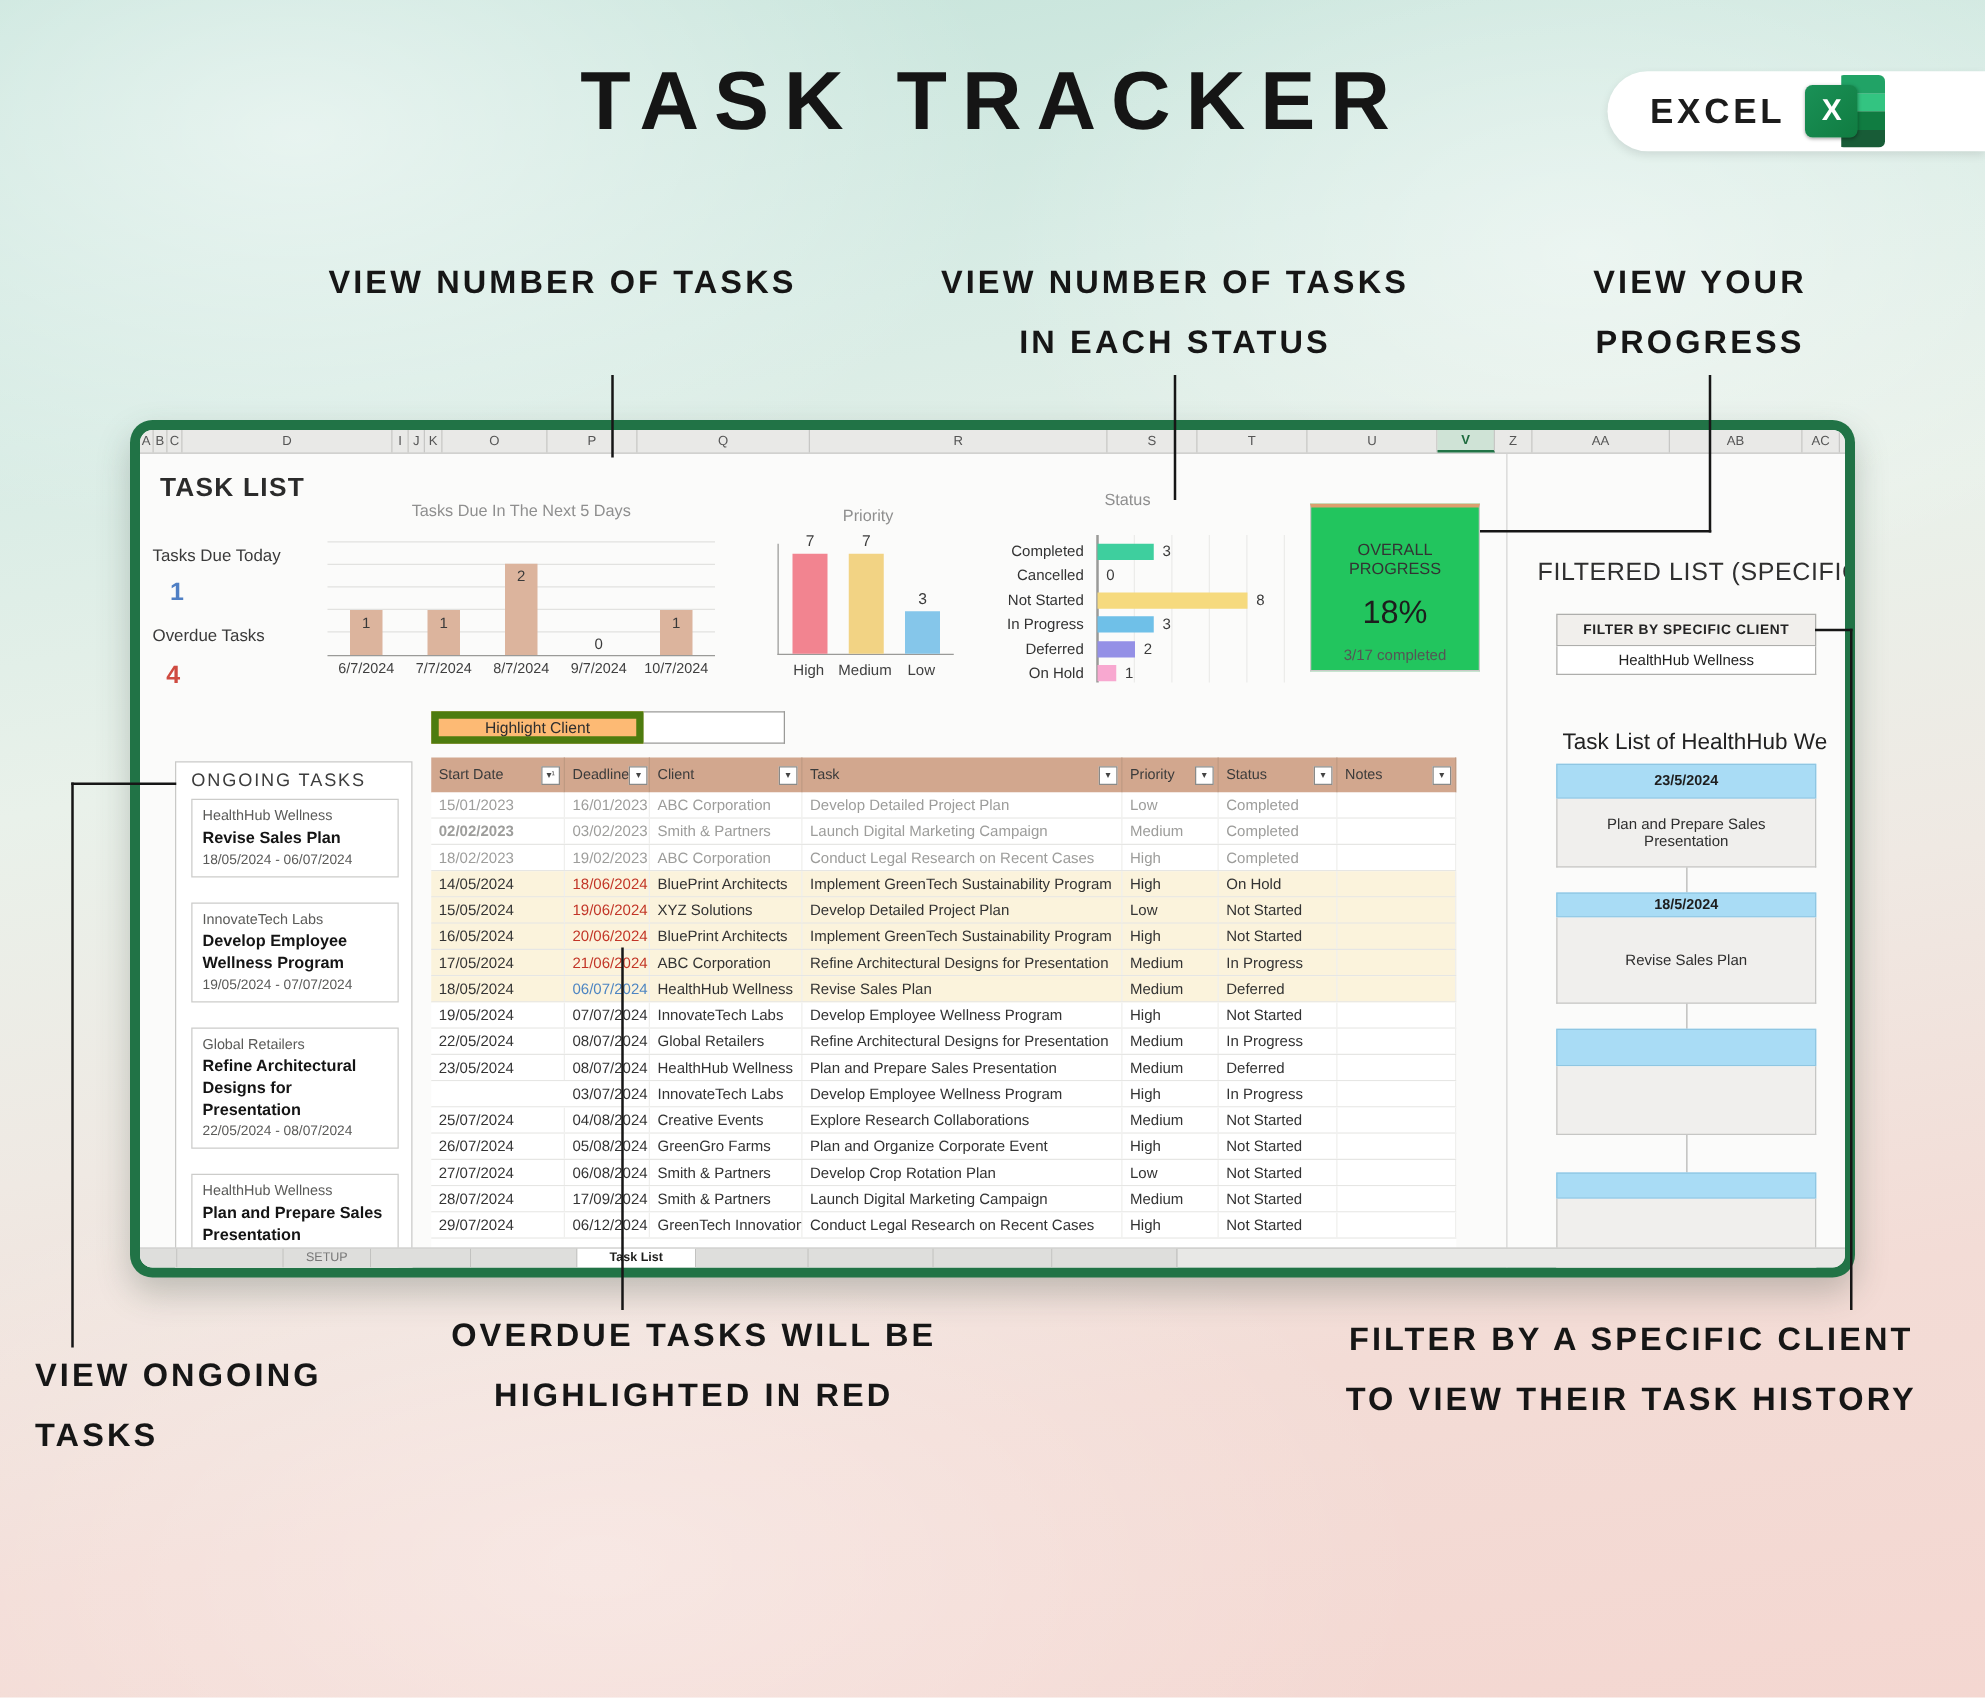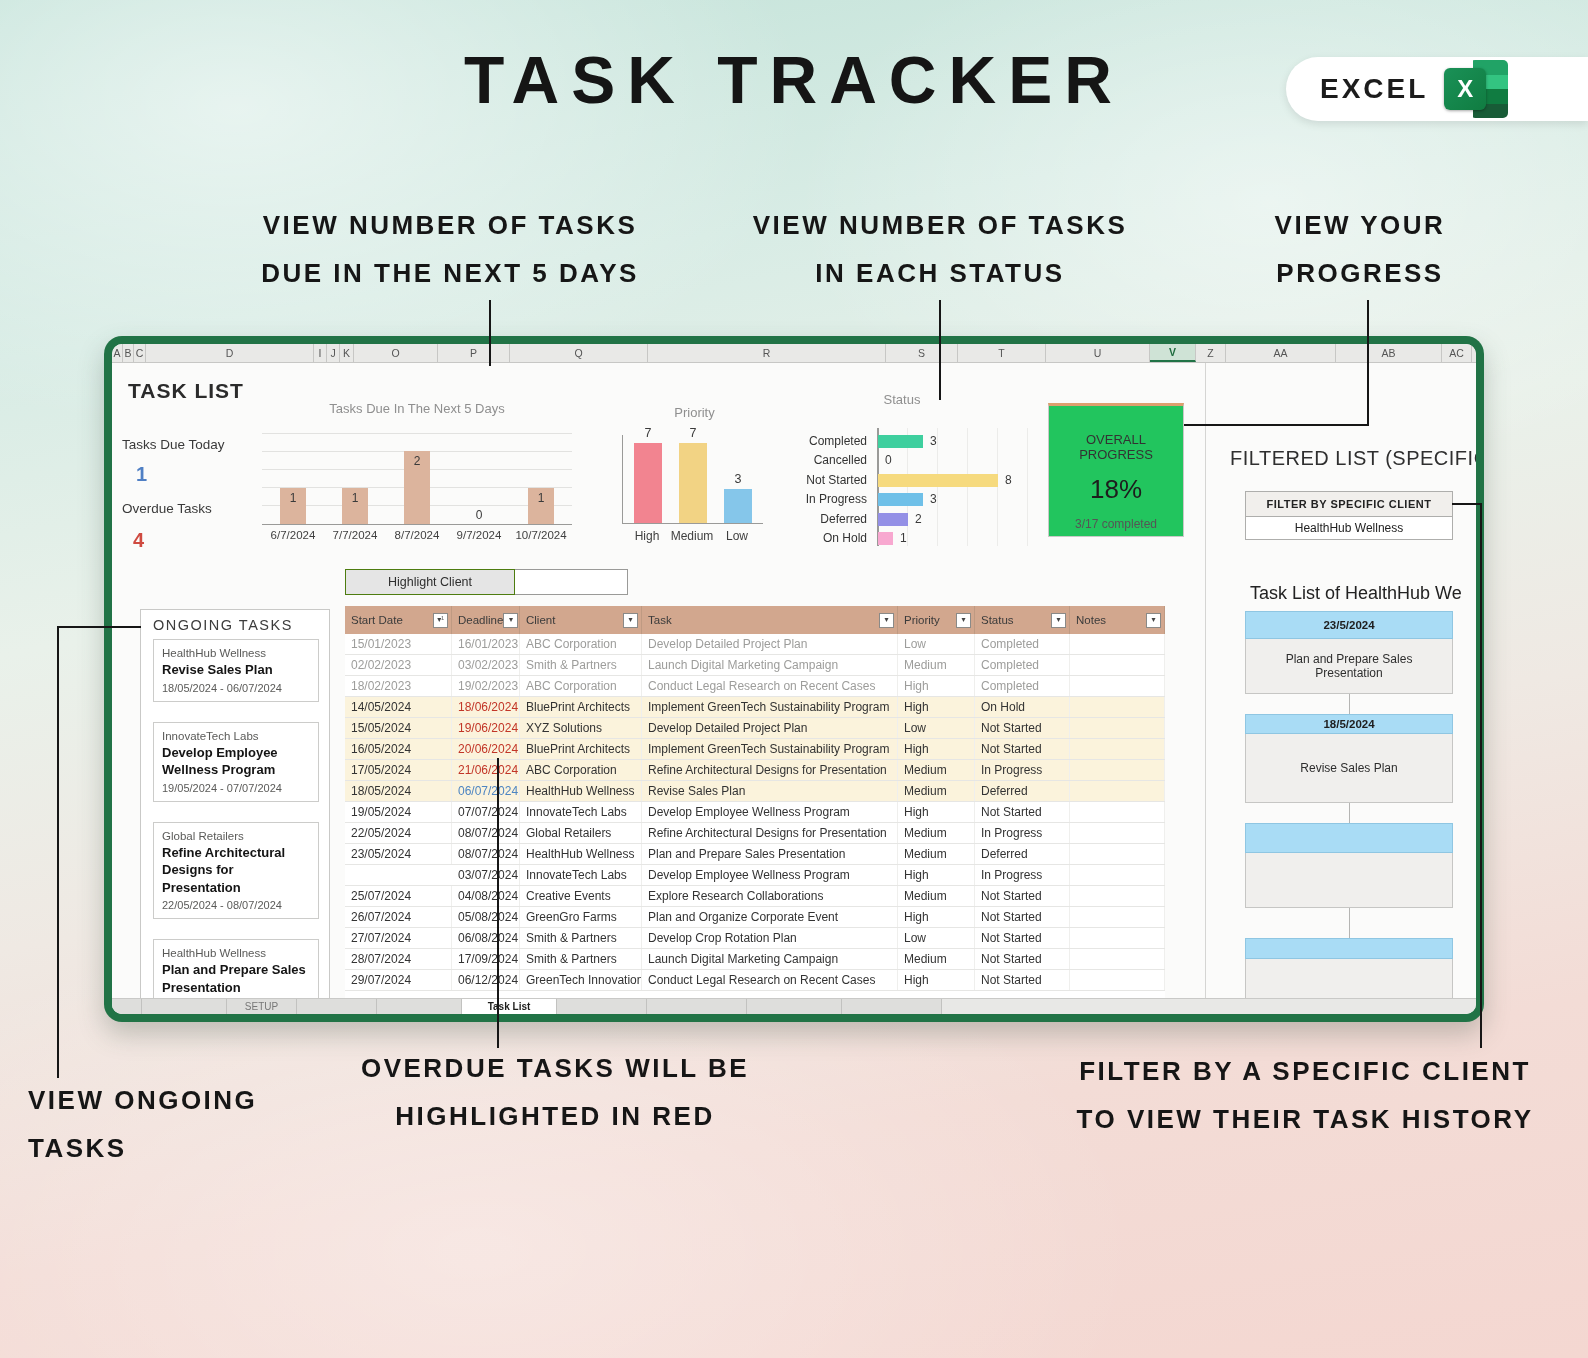--- a/index.html
+++ b/index.html
@@ -63,21 +63,21 @@
   .fconn{width:1px;background:#b5b5b3;margin:0 auto;}
   
   #ongoing{position:absolute;left:28px;top:246px;width:190px;height:406px;background:#fff;border:1px solid #c9c9c7;overflow:hidden;box-sizing:border-box;}
   #ongoing-h{padding:7px 0 6px 12px;font-size:14.5px;letter-spacing:1.5px;color:#3c3c3c;}
   .ocard{margin:0 10px 20px 12px;border:1px solid #ccccca;background:#fff;padding:7px 8px;}
   .oclient{font-size:11.5px;color:#5a5a58;margin-bottom:2px;}
   .otask{font-size:13px;font-weight:bold;color:#141414;line-height:1.35;}
   .odates{font-size:11px;color:#5a5a58;margin-top:3px;}
   
   #highlight{position:absolute;left:233px;top:206px;display:flex;}
-  #highlight .hl{width:170px;height:26px;background:#e5e5e5;border:1px solid #4d7c0f;font-size:12.5px;color:#2e2e2e;display:flex;align-items:center;justify-content:center;box-sizing:border-box;}
+  #highlight .hl{width:170px;height:26px;background:#fdba74;border:6px solid #4d7c0f;font-size:12.5px;color:#2e2e2e;display:flex;align-items:center;justify-content:center;box-sizing:border-box;}
   #highlight .hi{width:113px;height:26px;background:#fff;border:1px solid #9a9a98;border-left:none;box-sizing:border-box;}
   
   #task-table{position:absolute;left:233px;top:243px;width:820px;font-size:12px;}
   .thead{display:flex;background:#d2a78e;height:28px;}
   .th{display:flex;align-items:center;justify-content:space-between;padding:0 3px 0 6px;color:#3b3b3b;font-size:11.5px;border-right:1px solid #bf9a82;box-sizing:border-box;}
   .fbtn{min-width:13px;height:13px;background:#fff;border:1px solid #8a8a88;font-size:8px;line-height:11px;text-align:center;color:#444;flex:0 0 auto;}
   .trow{display:flex;height:20px;border-bottom:1px solid #e6e6e4;background:#fff;color:#333;}
   .trow.completed{color:#9d9d9b;}
   .trow.due-soon{background:#fbf3dc;}
   .td{padding-left:6px;display:flex;align-items:center;border-right:1px solid #efefed;white-space:nowrap;overflow:hidden;box-sizing:border-box;}
@@ -100,21 +100,20 @@
         <i style="background:#33c481"></i>
         <i style="background:#107c41"></i>
         <i style="background:#185c37"></i>
     </span>
     <span class="front">X</span>
   </span>
 </div>
 
 <div class="ann" style="left:230px;top:210px;width:440px;">
   <div>VIEW NUMBER OF TASKS</div>
-  <div>DUE IN THE NEXT 5 DAYS</div>
 </div>
 <div class="ann" style="left:720px;top:210px;width:440px;">
   <div>VIEW NUMBER OF TASKS</div>
   <div>IN EACH STATUS</div>
 </div>
 <div class="ann" style="left:1180px;top:210px;width:360px;">
   <div>VIEW YOUR</div>
   <div>PROGRESS</div>
 </div>
 
@@ -328,21 +327,21 @@
           <div class="trow completed">
             <div class="td" style="width: 107px;">15/01/2023</div>
             <div class="td" style="width: 68px;">16/01/2023</div>
             <div class="td" style="width: 122px;">ABC Corporation</div>
             <div class="td" style="width: 256px;">Develop Detailed Project Plan</div>
             <div class="td" style="width: 77px;">Low</div>
             <div class="td" style="width: 95px;">Completed</div>
             <div class="td" style="width: 95px;"></div>
           </div>
           <div class="trow completed">
-            <div class="td" style="width: 107px;">02/02/2023</div>
+            <div class="td" style="width: 107px; font-weight: bold;">02/02/2023</div>
             <div class="td" style="width: 68px;">03/02/2023</div>
             <div class="td" style="width: 122px;">Smith &amp; Partners</div>
             <div class="td" style="width: 256px;">Launch Digital Marketing Campaign</div>
             <div class="td" style="width: 77px;">Medium</div>
             <div class="td" style="width: 95px;">Completed</div>
             <div class="td" style="width: 95px;"></div>
           </div>
           <div class="trow completed">
             <div class="td" style="width: 107px;">18/02/2023</div>
             <div class="td" style="width: 68px;">19/02/2023</div>

